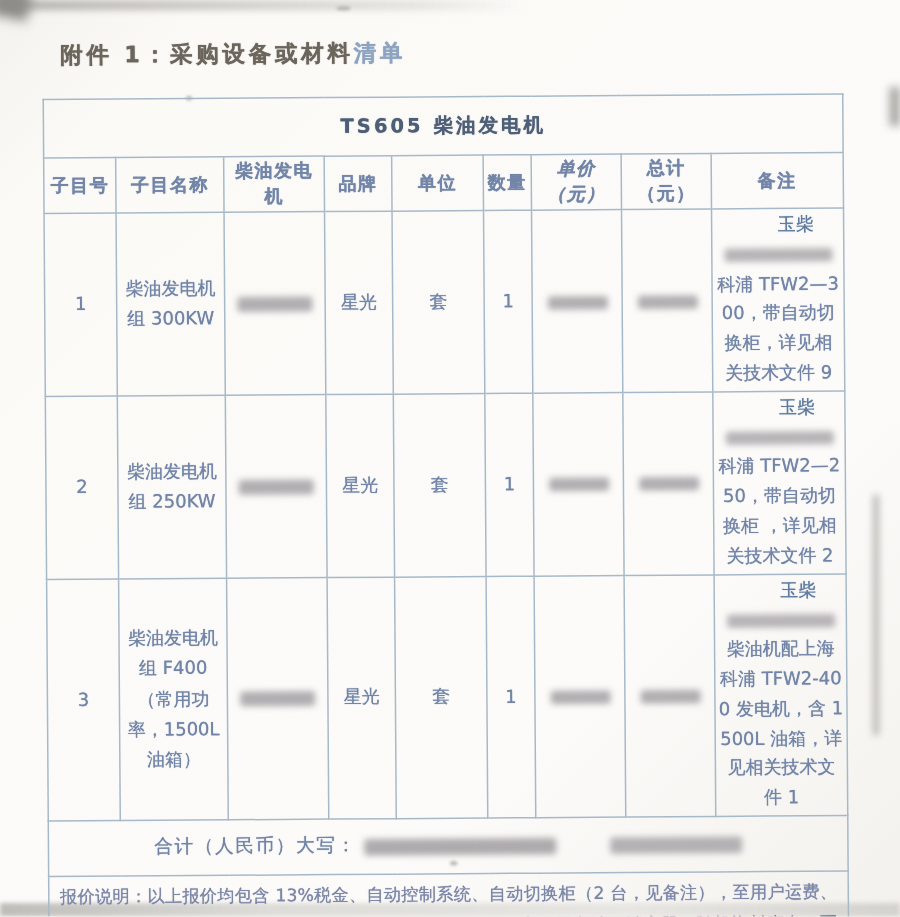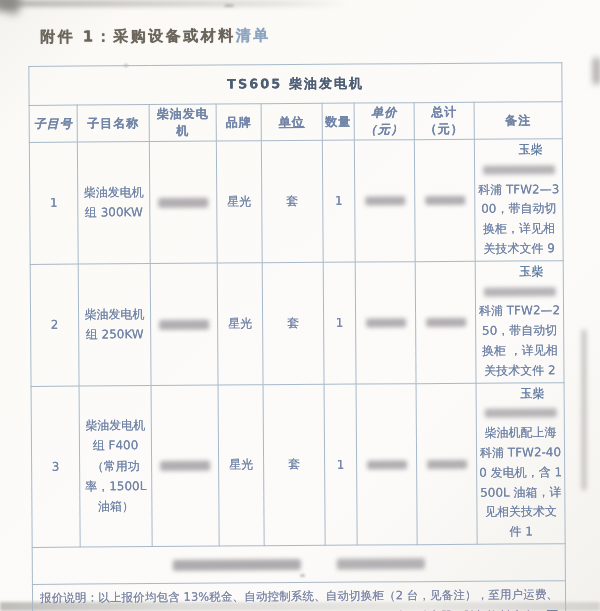--- a/index.html
+++ b/index.html
@@ -63,22 +63,22 @@
     text-align:center;vertical-align:middle;
     font-size:12px;color:#7285a8;padding:1px 2px;
     text-shadow:0 0 0.6px currentColor;
     word-break:break-all;
   }
   tr.caption-row td{
     height:36px;font-size:13px;font-weight:bold;letter-spacing:2px;
     color:#4d5e76;
   }
   tr.head-row th{height:32px;font-weight:bold;font-size:12px;letter-spacing:1px;}
-  .h0{color:#97707f;font-style:italic;} .h1{color:#5b6b84;} .h2{color:#6c7d92;}
-  .h3{color:#86a0ba;} .h4{color:#6d84a4;text-decoration:underline;} .h5{color:#ab5f63;}
+  .h0{color:#97707f;} .h1{color:#5b6b84;} .h2{color:#6c7d92;}
+  .h3{color:#86a0ba;} .h4{color:#6d84a4;} .h5{color:#ab5f63;}
   .h6{color:#7b7596;font-style:italic;} .h7{color:#5e7596;margin-left:36px;} .h8{color:#9c6f72;}
 
   tr.r1 td{height:104px;} tr.r2 td{height:106px;} tr.r3 td{height:118px;}
   td.c-name{font-size:11px;line-height:1.7;color:#7b8fae;padding:2px 6px;}
   td.c-no{color:#7e90ad;}
   td.c-brand{color:#8aa0bf;text-shadow:0 0 1.2px #8aa0bf;}
   td.c-unit{color:#a67f92;text-shadow:0 0 1.6px #a67f92;}
   td.c-qty{color:#7488a8;}
   td.remark{font-size:11px;line-height:1.65;color:#6d82a6;padding:3px 4px;}
   td.remark .rk-head{color:#5f7ba0;margin-left:24px;}
@@ -195,20 +195,21 @@
         <td><span class="blur-bar blur-price"></span></td>
         <td class="remark">
           <span class="rk-head">玉柴</span><br>
           <span class="blur-bar blur-remark"></span>
           <span>柴油机配上海科浦 TFW2-400 发电机，含 1500L 油箱，详见相关技术文件 1</span>
         </td>
       </tr>
 
       <tr class="total-row">
         <td colspan="9">
+          <span>合计（人民币）大写：</span>
           <span class="blur-bar blur-words"></span>
           <span class="gap"></span>
           <span class="blur-bar blur-figs"></span>
         </td>
       </tr>
 
       <tr class="notes-row">
         <td colspan="9">
           <span class="seg1">报价说明：以上报价均包含 13%税金、自动控制系统、自动切换柜（2 台，见备注），至用户运费、指导安装就位费、随机资料壹套，</span><span class="seg2">消音器、指定容积油箱、启动用电池、消音器、随机资料壹套。</span><span class="seg3">不含：土木工程、安装就位、排风排烟工程、电线电缆、机油燃油。</span>
         </td>

